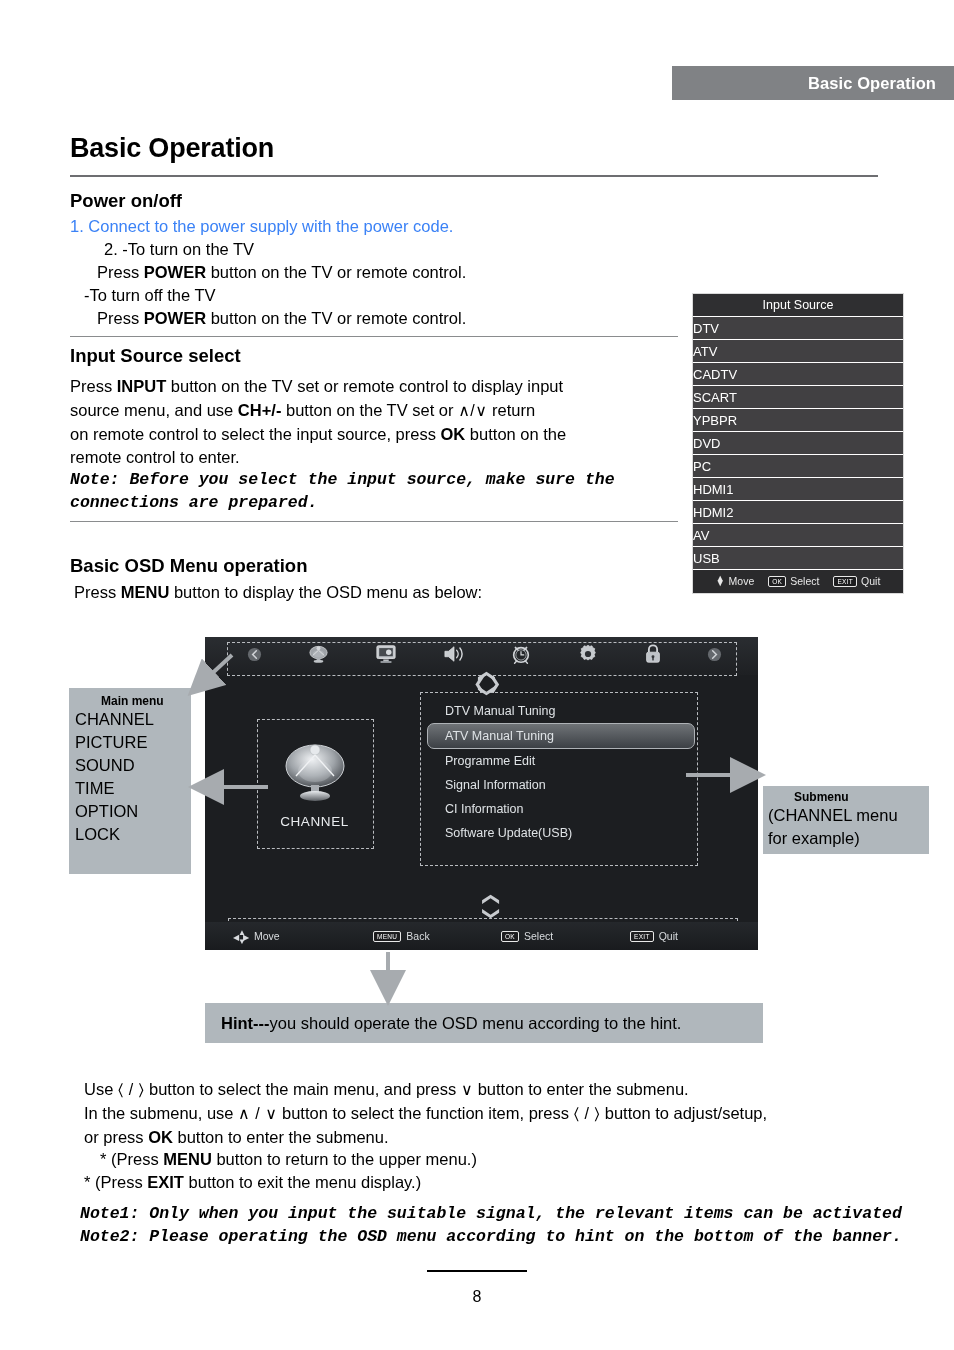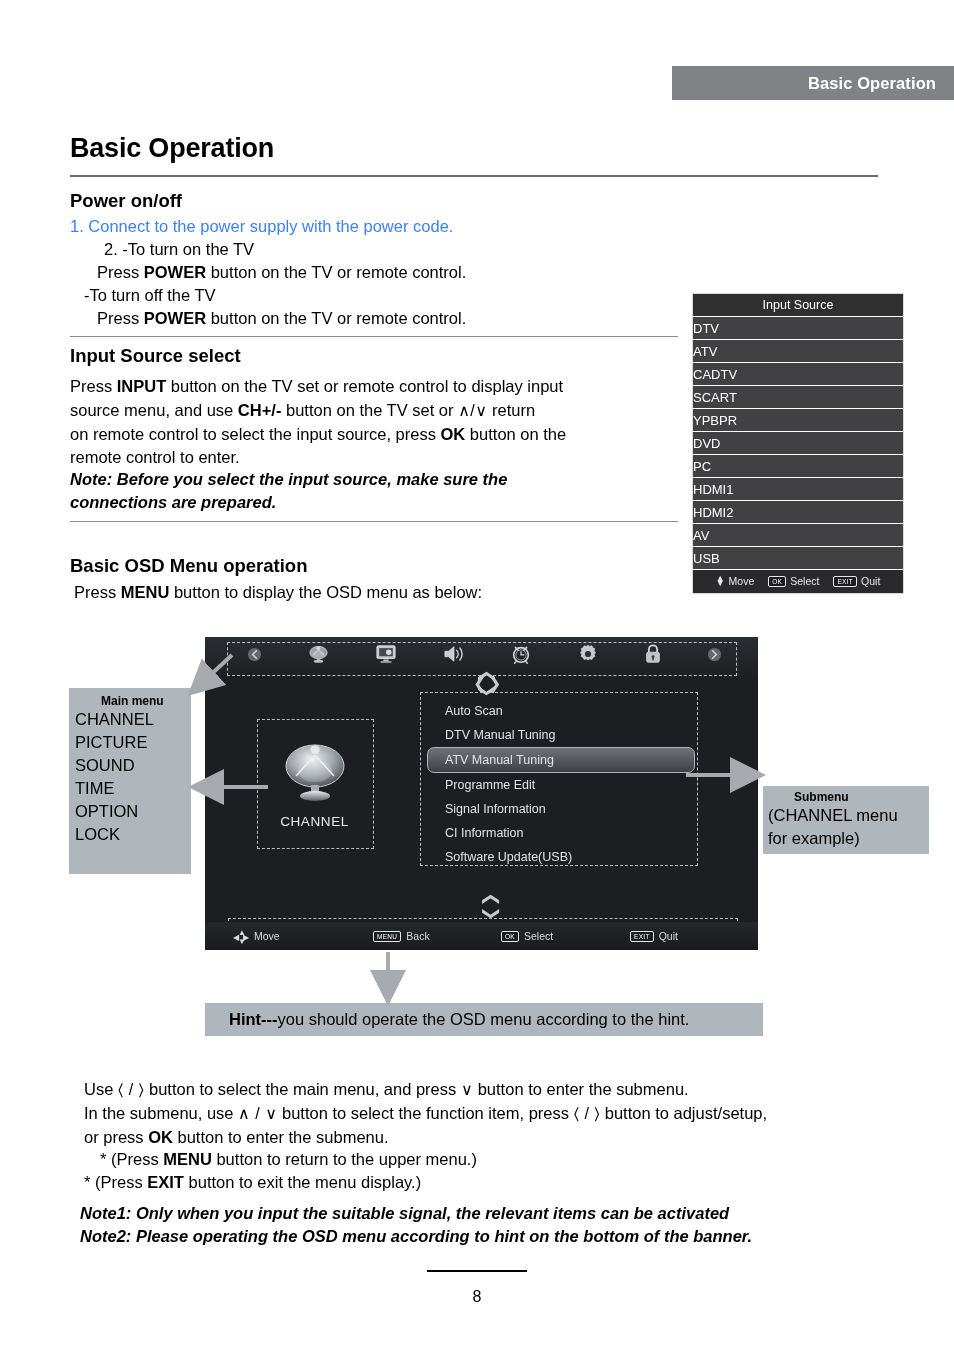--- a/index.html
+++ b/index.html
@@ -58,21 +58,21 @@
     font-weight: bold;
   }
   .body-line {
     position: absolute;
     font-size: 16.5px;
     white-space: nowrap;
     line-height: 23px;
   }
   .body-line.red { color: #3b82f6; }
   .b { font-weight: bold; }
-  .bi { font-weight: bold; font-style: italic; }
+  .bi { font-weight: bold; font-style: italic; font-family: Liberation Mono, monospace; }
   .arrowglyph { font-size: 16px; letter-spacing: .5px; }
 
   
   .input-source-menu {
     position: absolute;
     left: 692px; top: 293px;
     width: 212px;
     background: #414042;
     border: 1px solid #d9d9d9;
     box-sizing: border-box;
@@ -198,24 +198,24 @@
     position: absolute;
     background: #b0b7bc;
     box-sizing: border-box;
   }
   .callout .ttl { font-weight: bold; font-size: 12px; margin-left: 26px; }
   .callout .ln { font-size: 16.5px; line-height: 23px; white-space: nowrap; }
 
   .hint-box {
     position: absolute;
     left: 205px; top: 1003px;
-    width: 558px; height: 33px;
+    width: 558px; height: 40px;
     background: #b0b7bc;
     display: flex; align-items: center;
-    padding-left: 24px;
+    padding-left: 16px;
     box-sizing: border-box;
     font-size: 16.5px;
   }
 
   
   .arrow-svg { position: absolute; overflow: visible; }
 
   
   .foot-rule {
     position: absolute;
@@ -398,21 +398,20 @@
       <circle cx="39" cy="12" r="5" fill="#e6e9ec" stroke="#b4b8bc" stroke-width="0.6"></circle>
       <path d="M39 17 L20 38 M39 17 L58 38" stroke="#f0f2f4" stroke-width="1.4" fill="none"></path>
       <rect x="35" y="47" width="8" height="8" fill="#a8acb1"></rect>
       <ellipse cx="39" cy="58" rx="15" ry="5" fill="url(#baseg)"></ellipse>
     </svg>
     <span class="cap">CHANNEL</span>
   </div>
 
   <div class="dash-box" style="left:215px; top:55px; width:276px; height:172px;"></div>
   <div class="sub-list">
-    <div class="sub-item">Auto Scan</div>
     <div class="sub-item">DTV Manual Tuning</div>
     <div class="sub-item sel">ATV Manual Tuning</div>
     <div class="sub-item">Programme Edit</div>
     <div class="sub-item">Signal Information</div>
     <div class="sub-item">CI Information</div>
     <div class="sub-item">Software Update(USB)</div>
   </div>
 
   <div class="osd-up-chev" style="left:270px; top:261px; transform:rotate(-90deg);">❮❯</div>
 

